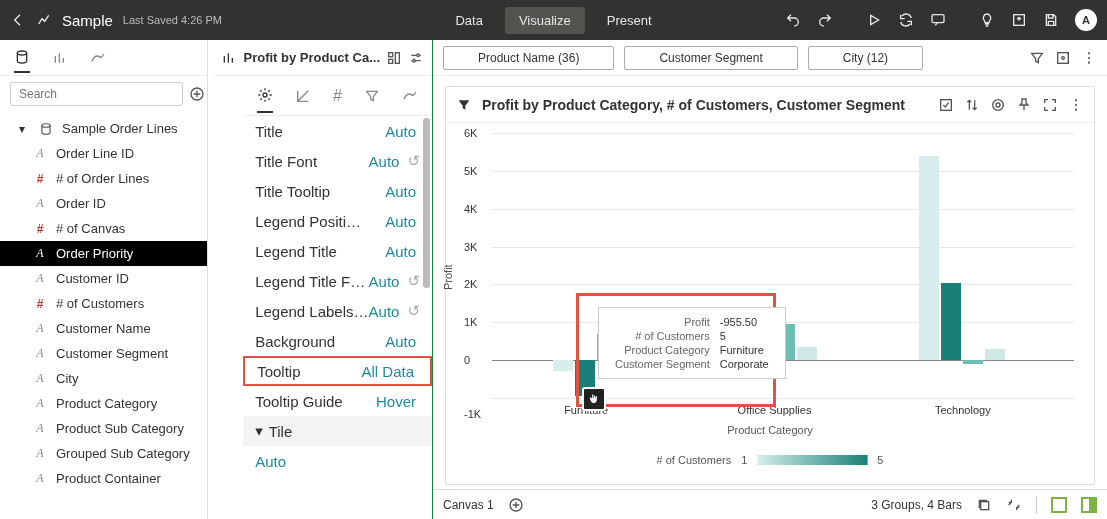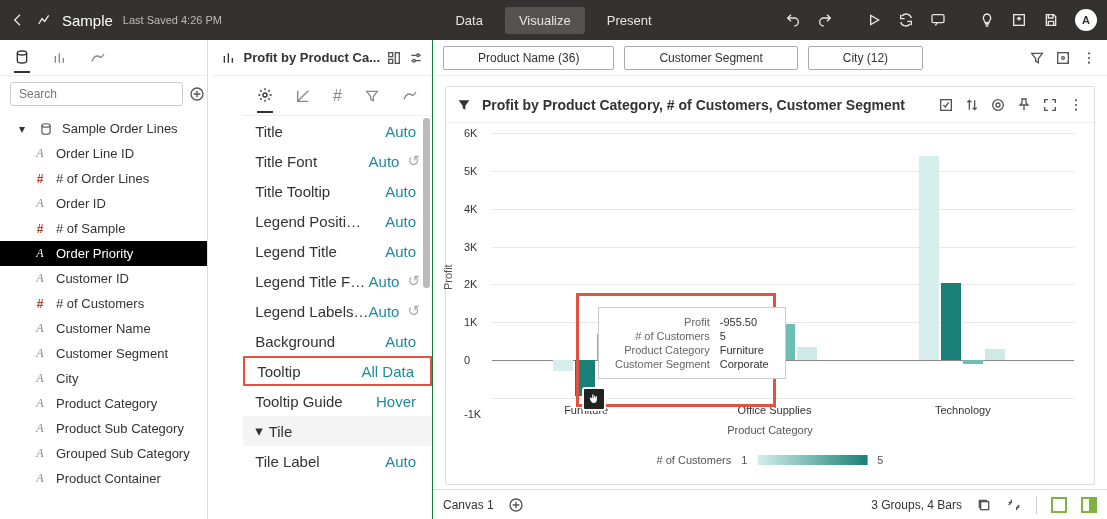--- a/index.html
+++ b/index.html
@@ -197,21 +197,21 @@
           <div class="tree-item">
             <span class="glyph hash">#</span>
             <span># of Order Lines</span>
           </div>
           <div class="tree-item">
             <span class="glyph text-A">A</span>
             <span>Order ID</span>
           </div>
           <div class="tree-item">
             <span class="glyph hash">#</span>
-            <span># of Sample</span>
+            <span># of Canvas</span>
           </div>
           <div class="tree-item selected">
             <span class="glyph text-A">A</span>
             <span>Order Priority</span>
           </div>
           <div class="tree-item">
             <span class="glyph text-A">A</span>
             <span>Customer ID</span>
           </div>
           <div class="tree-item">
@@ -342,21 +342,20 @@
             <span class="pname">Tooltip Guide</span>
             <span class="pval">Hover</span>
           </div>
         </div>
       <div class="prop-section">
           <span>▾</span>
           <span>Tile</span>
         </div>
       <div id="prop-list2">
           <div class="prop-row">
-            <span class="pname">Tile Label</span>
             <span class="pval">Auto</span>
           </div>
         </div>
       <div class="scroll-thumb"></div>
     </div>
   </div>
 
   <div class="col3">
     <div class="filter-bar">
       <span class="pill">Product Name (36)</span>

